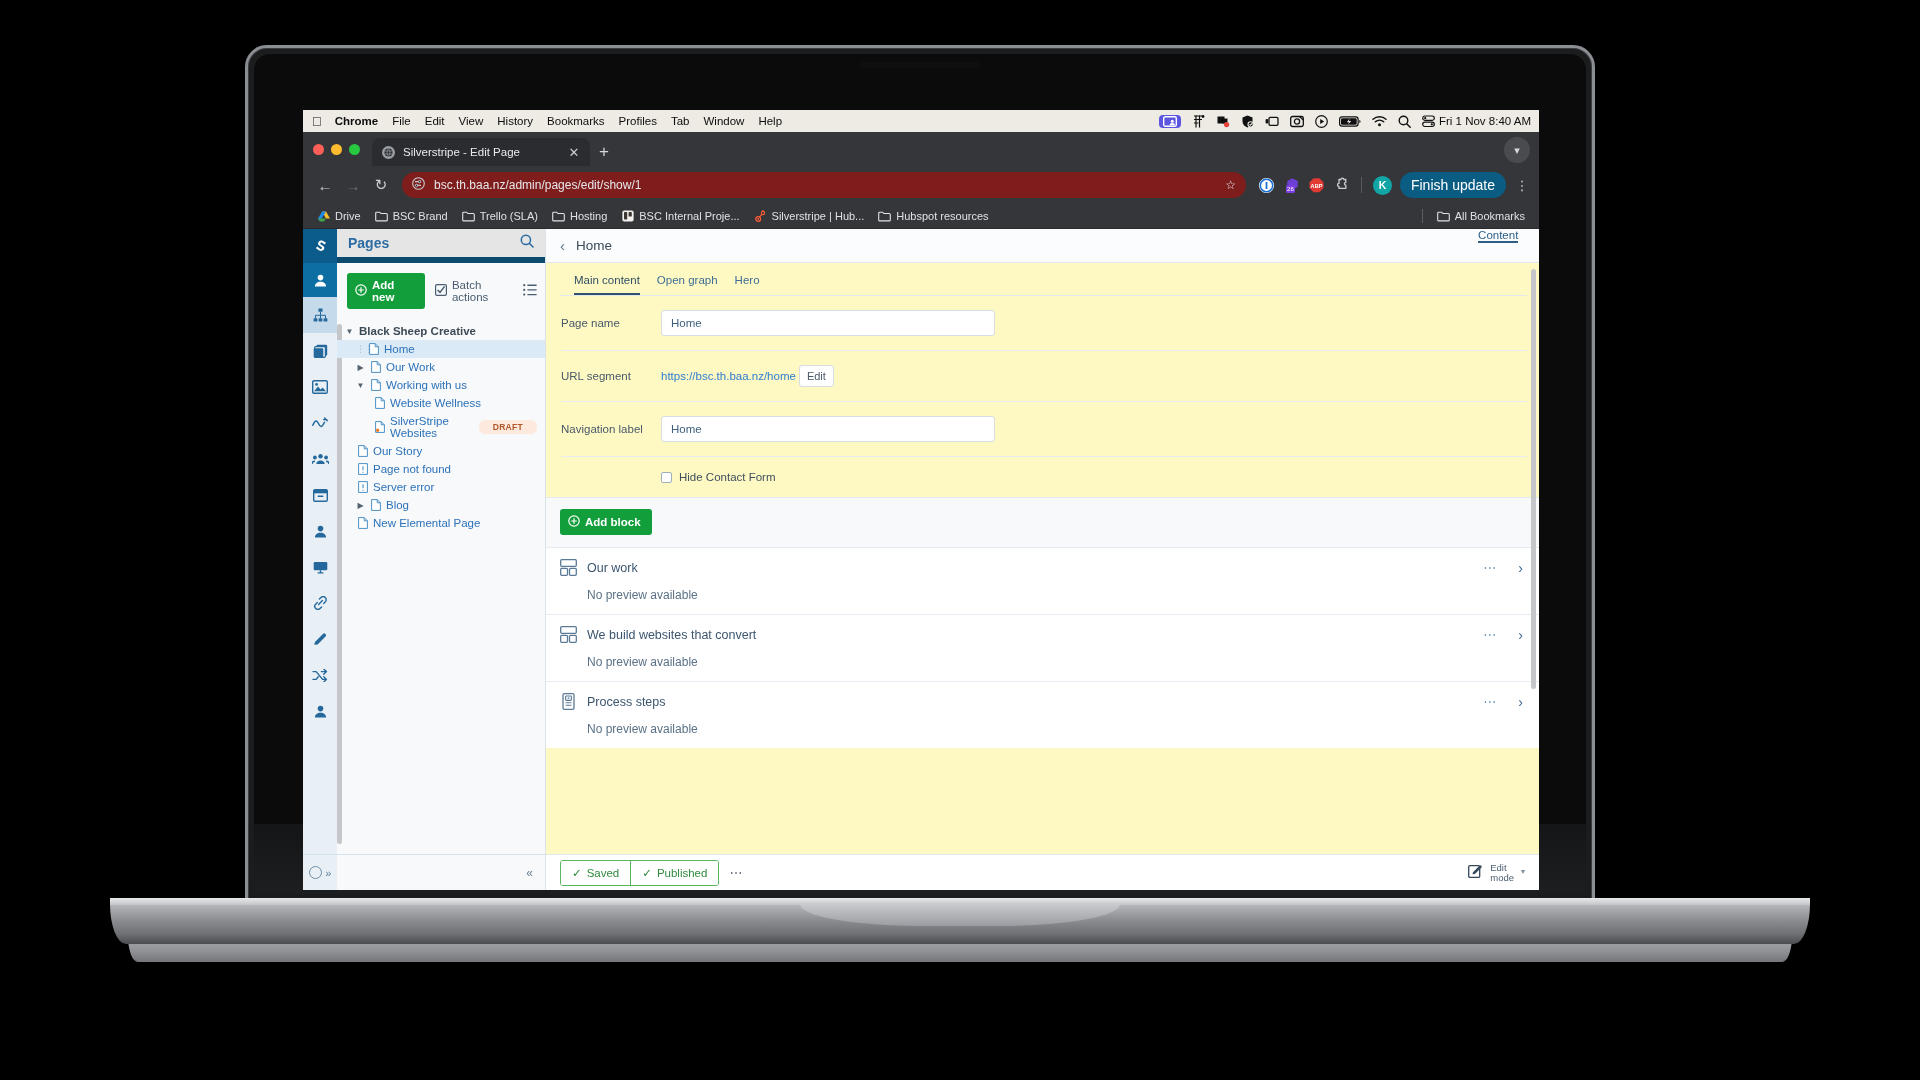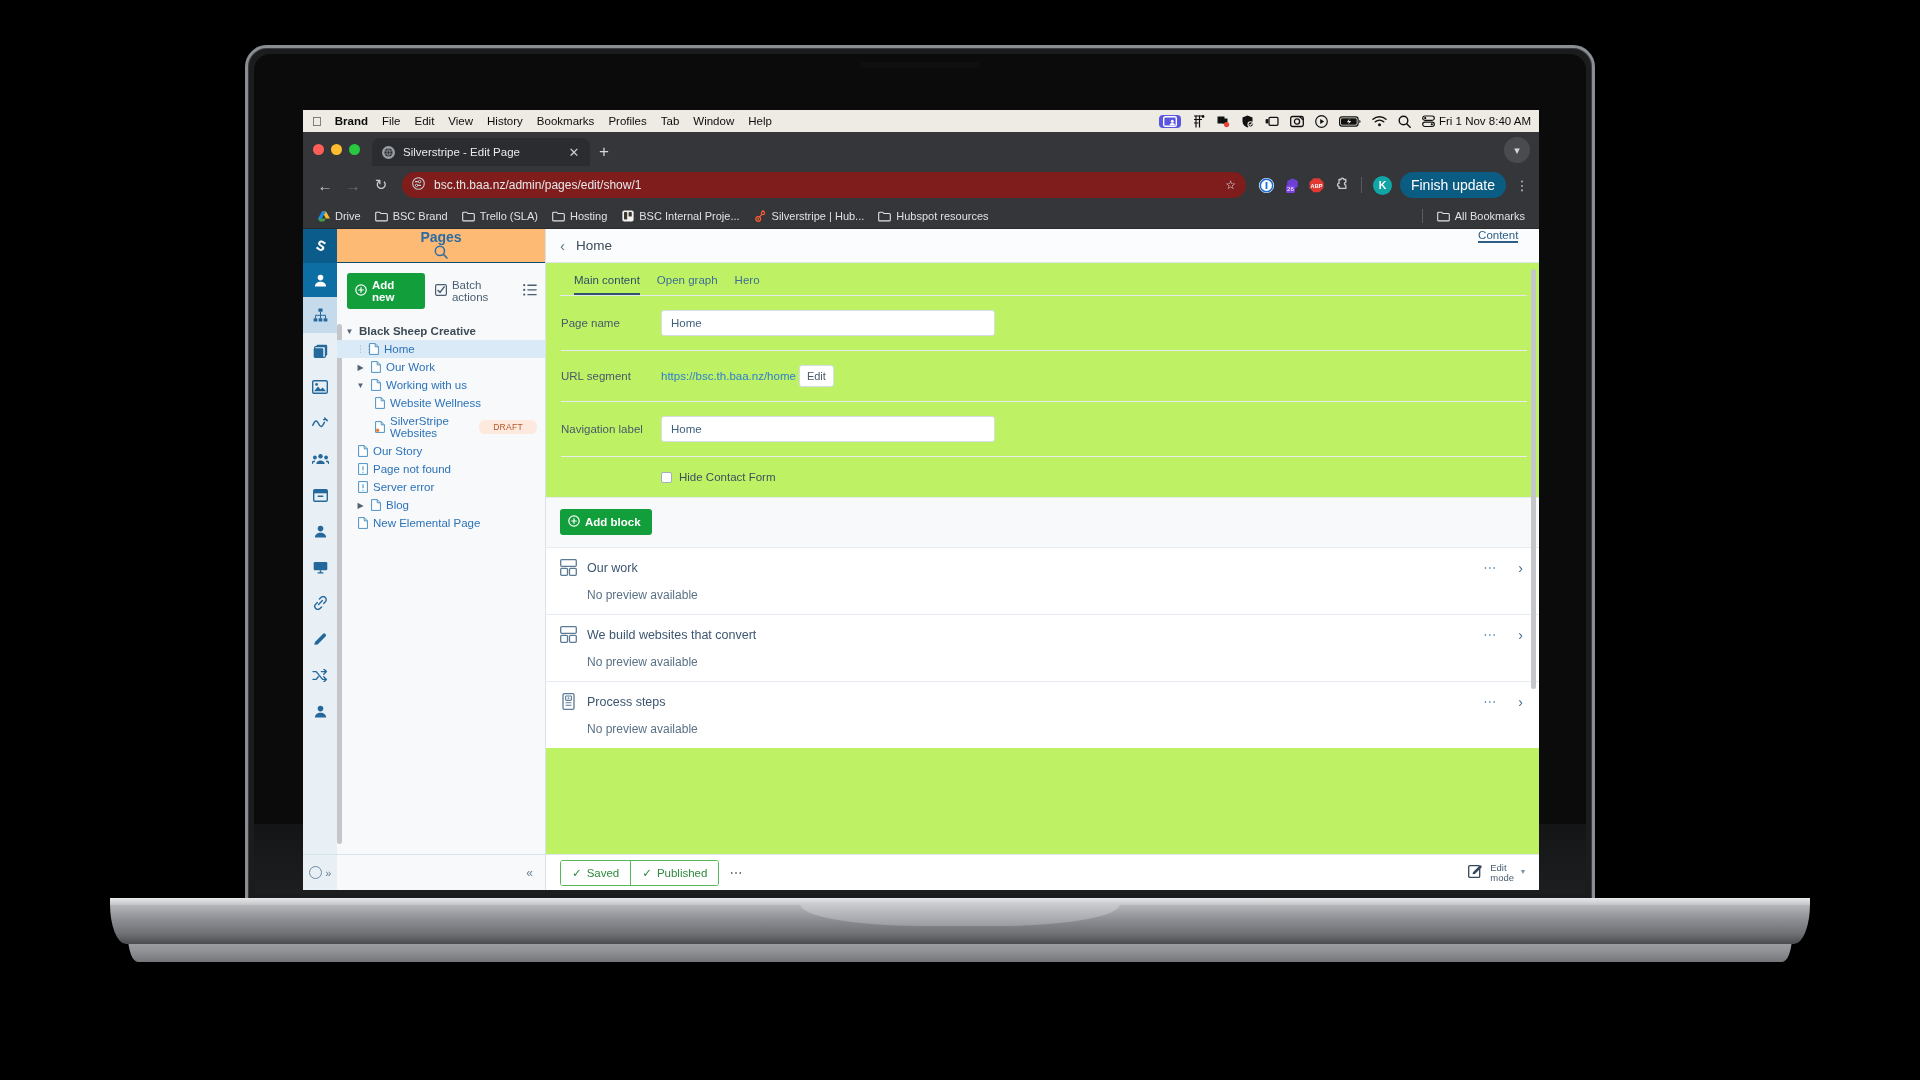--- a/index.html
+++ b/index.html
@@ -167,21 +167,21 @@
     justify-content: space-around; padding: 0 4px; border-top: 1px solid #d4e2ec;
   }
   .rail-circle { width: 13px; height: 13px; border: 1.4px solid #6d8ba3; border-radius: 50%; }
 
   .tree-panel {
     width: 209px; flex: 0 0 auto; background: #f7f9fb;
     display: flex; flex-direction: column; border-right: 1px solid #dbe3ea;
   }
   .tree-head {
     height: 34px; display: flex; align-items: center; justify-content: space-between;
-    padding: 0 11px; border-bottom: 1px solid #0c4a6e; background: #fdba74; flex-direction: column;
+    padding: 0 11px; border-bottom: 6px solid #0c4a6e; background: #e5e5e5;
   }
   .tree-head h1 { font-size: 14px; color: #2d6ca3; font-weight: bold; }
   .tree-actions { display: flex; align-items: center; gap: 10px; padding: 10px 8px 9px 10px; }
   .btn-green {
     background: #139e3c; color: #fff; border-radius: 3px;
     font-size: 11.5px; padding: 6px 11px 6px 8px;
     display: flex; align-items: center; gap: 5px; font-weight: bold;
   }
   .batch { display: flex; align-items: center; gap: 5px; color: #4a5e70; font-size: 11.5px; }
   .tree-view-ico { margin-left: auto; color: #4a5e70; font-size: 13px; }
@@ -196,40 +196,40 @@
   .tnode {
     display: flex; align-items: center; gap: 4px; padding: 3px 8px 3px 6px;
     color: #2d72b8; position: relative;
   }
   .tnode.sel { background: #dbeaf7; }
   .tnode .pico { width: 13px; flex: 0 0 auto; display:flex; align-items:center; justify-content:center;}
   .tnode .grip { color: #9fb6c9; font-size: 9px; letter-spacing: -1px; width: 7px; flex: 0 0 auto; }
   .ind1 { padding-left: 19px; } .ind2 { padding-left: 36px; }
   .draft-badge {
     margin-left: auto; background: #fde9dd; color: #b35628;
-    font-size: 8.5px; padding: 2px 14px; border-radius: 6px; letter-spacing: .3px;
+    font-size: 8.5px; padding: 2px 14px; border-radius: 6px; letter-spacing: .3px; font-weight: bold;
   }
   .tree-foot {
     margin-top: auto; height: 36px; border-top: 1px solid #dbe3ea;
     display: flex; align-items: center; justify-content: flex-end; padding-right: 12px;
     color: #6b8296; font-size: 12px; background: #f7f9fb;
   }
 
   .editor { flex: 1; display: flex; flex-direction: column; min-width: 0; background: #fff; }
   .ed-head {
     height: 34px; display: flex; align-items: center; padding: 0 20px 0 14px;
     border-bottom: 1px solid #dfe6ec; background: #fbfcfd; flex: 0 0 auto;
   }
   .back-chev { color: #5d7486; font-size: 15px; margin-right: 11px; }
   .ed-title { font-size: 13.5px; color: #3b4c5a; }
   .ed-tabs { margin-left: auto; display: flex; gap: 18px; height: 100%; align-items: center; flex-direction: column; }
   .ed-tab { font-size: 11.5px; color: #4a7fab; height: 100%; display: flex; align-items: center; }
   .ed-tab.active { color: #2d5f87; border-bottom: 2px solid #2d5f87; }
 
-  .ed-body { flex: 1; overflow: hidden; position: relative; background: #bef264; }
+  .ed-body { flex: 1; overflow: hidden; position: relative; background: #fef9c3; }
   .ed-scroll {
     position: absolute; right: 3px; top: 6px; width: 5px; height: 420px;
     background: #c4c6c9; border-radius: 3px; z-index: 5;
   }
   .inner-tabs {
     display: flex; gap: 17px; padding: 11px 0 0 14px;
     border-bottom: 1px solid #e2e8ee; margin: 0 12px 0 14px;
   }
   .inner-tab { font-size: 11.5px; color: #3f6d96; padding-bottom: 7px; }
   .inner-tab.active { color: #2f4f68; border-bottom: 2.5px solid #31526b; font-weight: normal; }
@@ -297,21 +297,21 @@
   </div>
   <div class="laptop-foot"></div>
   <div class="laptop-base">
     <div class="base-notch"></div>
   </div>
 
   <div id="screen">
 
     <div class="menubar">
       <span class="apple"></span>
-      <span class="mi bold">Brand</span>
+      <span class="mi bold">Chrome</span>
       <span class="mi">File</span>
       <span class="mi">Edit</span>
       <span class="mi">View</span>
       <span class="mi">History</span>
       <span class="mi">Bookmarks</span>
       <span class="mi">Profiles</span>
       <span class="mi">Tab</span>
       <span class="mi">Window</span>
       <span class="mi">Help</span>
       <span class="spacer"></span>

